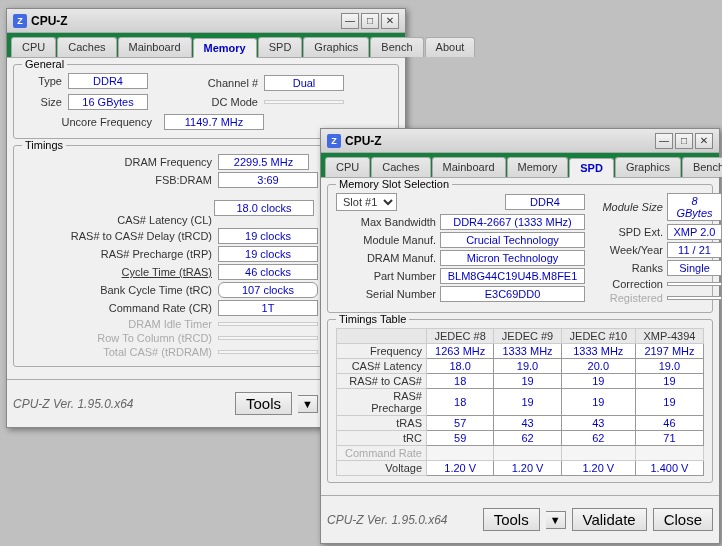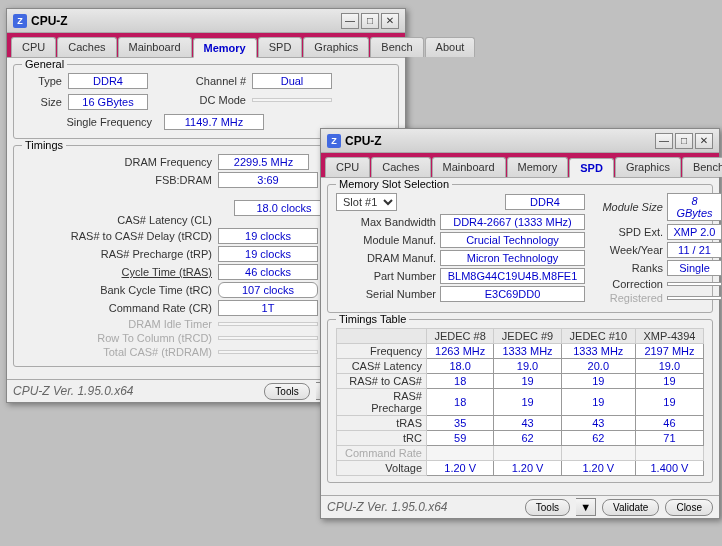--- a/index.html
+++ b/index.html
@@ -70,21 +70,21 @@
       display: flex;
       align-items: center;
       justify-content: center;
       color: #333;
     }
 
     
     .tabs {
       display: flex;
       padding: 4px 4px 0;
-      background: #be185d;
+      background: #15803d;
       border-bottom: 1px solid #aaa;
     }
 
     .tab {
       padding: 3px 10px;
       border: 1px solid #aaa;
       border-bottom: none;
       background: linear-gradient(to bottom, #e8e8e8, #d8d8d8);
       cursor: pointer;
       margin-right: 1px;
@@ -178,40 +178,40 @@
     .timings-value.inactive {
       background: #f5f5f5;
       color: #aaa;
       border-color: #ccc;
     }
 
     
     .bottom-bar {
       display: flex;
       align-items: center;
-      padding: 2px 6px;
+      padding: 12px 6px;
       border-top: 1px solid #aaa;
       background: #f0f0f0;
       gap: 6px;
     }
 
     .version-text {
       font-size: 12px;
       color: #666;
       font-style: italic;
       flex: 1;
     }
 
     .btn {
       padding: 2px 10px;
       border: 1px solid #888;
       background: linear-gradient(to bottom, #f5f5f5, #e0e0e0);
       cursor: pointer;
-      font-size: 10px;
-      border-radius: 8px;
+      font-size: 15px;
+      border-radius: 0;
     }
 
     .dropdown-btn {
       padding: 2px 4px;
       border: 1px solid #888;
       background: linear-gradient(to bottom, #f5f5f5, #e0e0e0);
       cursor: pointer;
       font-size: 11px;
       border-left: none;
     }
@@ -326,21 +326,21 @@
     <div class="tab">SPD</div>
     <div class="tab">Graphics</div>
     <div class="tab">Bench</div>
     <div class="tab">About</div>
   </div>
 
   <div class="content">
 
     <div class="group-box">
       <span class="group-label">General</span>
-      <div style="display:flex; gap:8px; padding-top:4px;">
+      <div style="display:flex; gap:20px; padding-top:4px;align-items:center;">
         <div style="display:flex; flex-direction:column; gap:3px;">
           <div class="form-row">
             <span class="form-label" style="width:40px;">Type</span>
             <span class="form-value" style="width:80px;">DDR4</span>
           </div>
           <div class="form-row">
             <span class="form-label" style="width:40px;">Size</span>
             <span class="form-value" style="width:80px;">16 GBytes</span>
           </div>
         </div>
@@ -349,40 +349,40 @@
             <span class="form-label" style="width:70px;">Channel #</span>
             <span class="form-value" style="width:80px;">Dual</span>
           </div>
           <div class="form-row">
             <span class="form-label" style="width:70px;">DC Mode</span>
             <span class="form-value inactive" style="width:80px;"></span>
           </div>
         </div>
       </div>
       <div class="form-row" style="margin-top:2px;">
-        <span class="form-label" style="width:130px; text-align:right;">Single Frequency</span>
+        <span class="form-label" style="width:130px; text-align:right;">Uncore Frequency</span>
         <span class="form-value" style="width:100px; margin-left:6px;">1149.7 MHz</span>
       </div>
     </div>
 
     <div class="group-box">
       <span class="group-label">Timings</span>
       <div style="padding-top:4px;">
 
         <div class="timings-row">
           <span class="timings-label" style="width:190px;">DRAM Frequency</span>
           <span class="timings-value" style="width:91px; margin-left:6px;">2299.5 MHz</span>
         </div>
         <div class="timings-row">
           <span class="timings-label" style="width:190px;">FSB:DRAM</span>
           <span class="timings-value" style="width:100px; margin-left:6px;">3:69</span>
         </div>
         <div class="timings-row">
           <span class="timings-label" style="width:190px;margin-top:24px;">CAS# Latency (CL)</span>
-          <span class="timings-value" style="width:100px; margin-left:22px;">18.0 clocks</span>
+          <span class="timings-value" style="width:100px; margin-left:2px;">18.0 clocks</span>
         </div>
         <div class="timings-row">
           <span class="timings-label" style="width:190px;">RAS# to CAS# Delay (tRCD)</span>
           <span class="timings-value" style="width:100px; margin-left:6px;">19 clocks</span>
         </div>
         <div class="timings-row">
           <span class="timings-label" style="width:190px;">RAS# Precharge (tRP)</span>
           <span class="timings-value" style="width:100px; margin-left:6px;">19 clocks</span>
         </div>
         <div class="timings-row">
@@ -562,21 +562,21 @@
             </tr>
             <tr>
               <td class="label">RAS# Precharge</td>
               <td class="val">18</td>
               <td class="val">19</td>
               <td class="val">19</td>
               <td class="val">19</td>
             </tr>
             <tr>
               <td class="label">tRAS</td>
-              <td class="val">35</td>
+              <td class="val">57</td>
               <td class="val">43</td>
               <td class="val">43</td>
               <td class="val">46</td>
             </tr>
             <tr>
               <td class="label">tRC</td>
               <td class="val">59</td>
               <td class="val">62</td>
               <td class="val">62</td>
               <td class="val">71</td>

